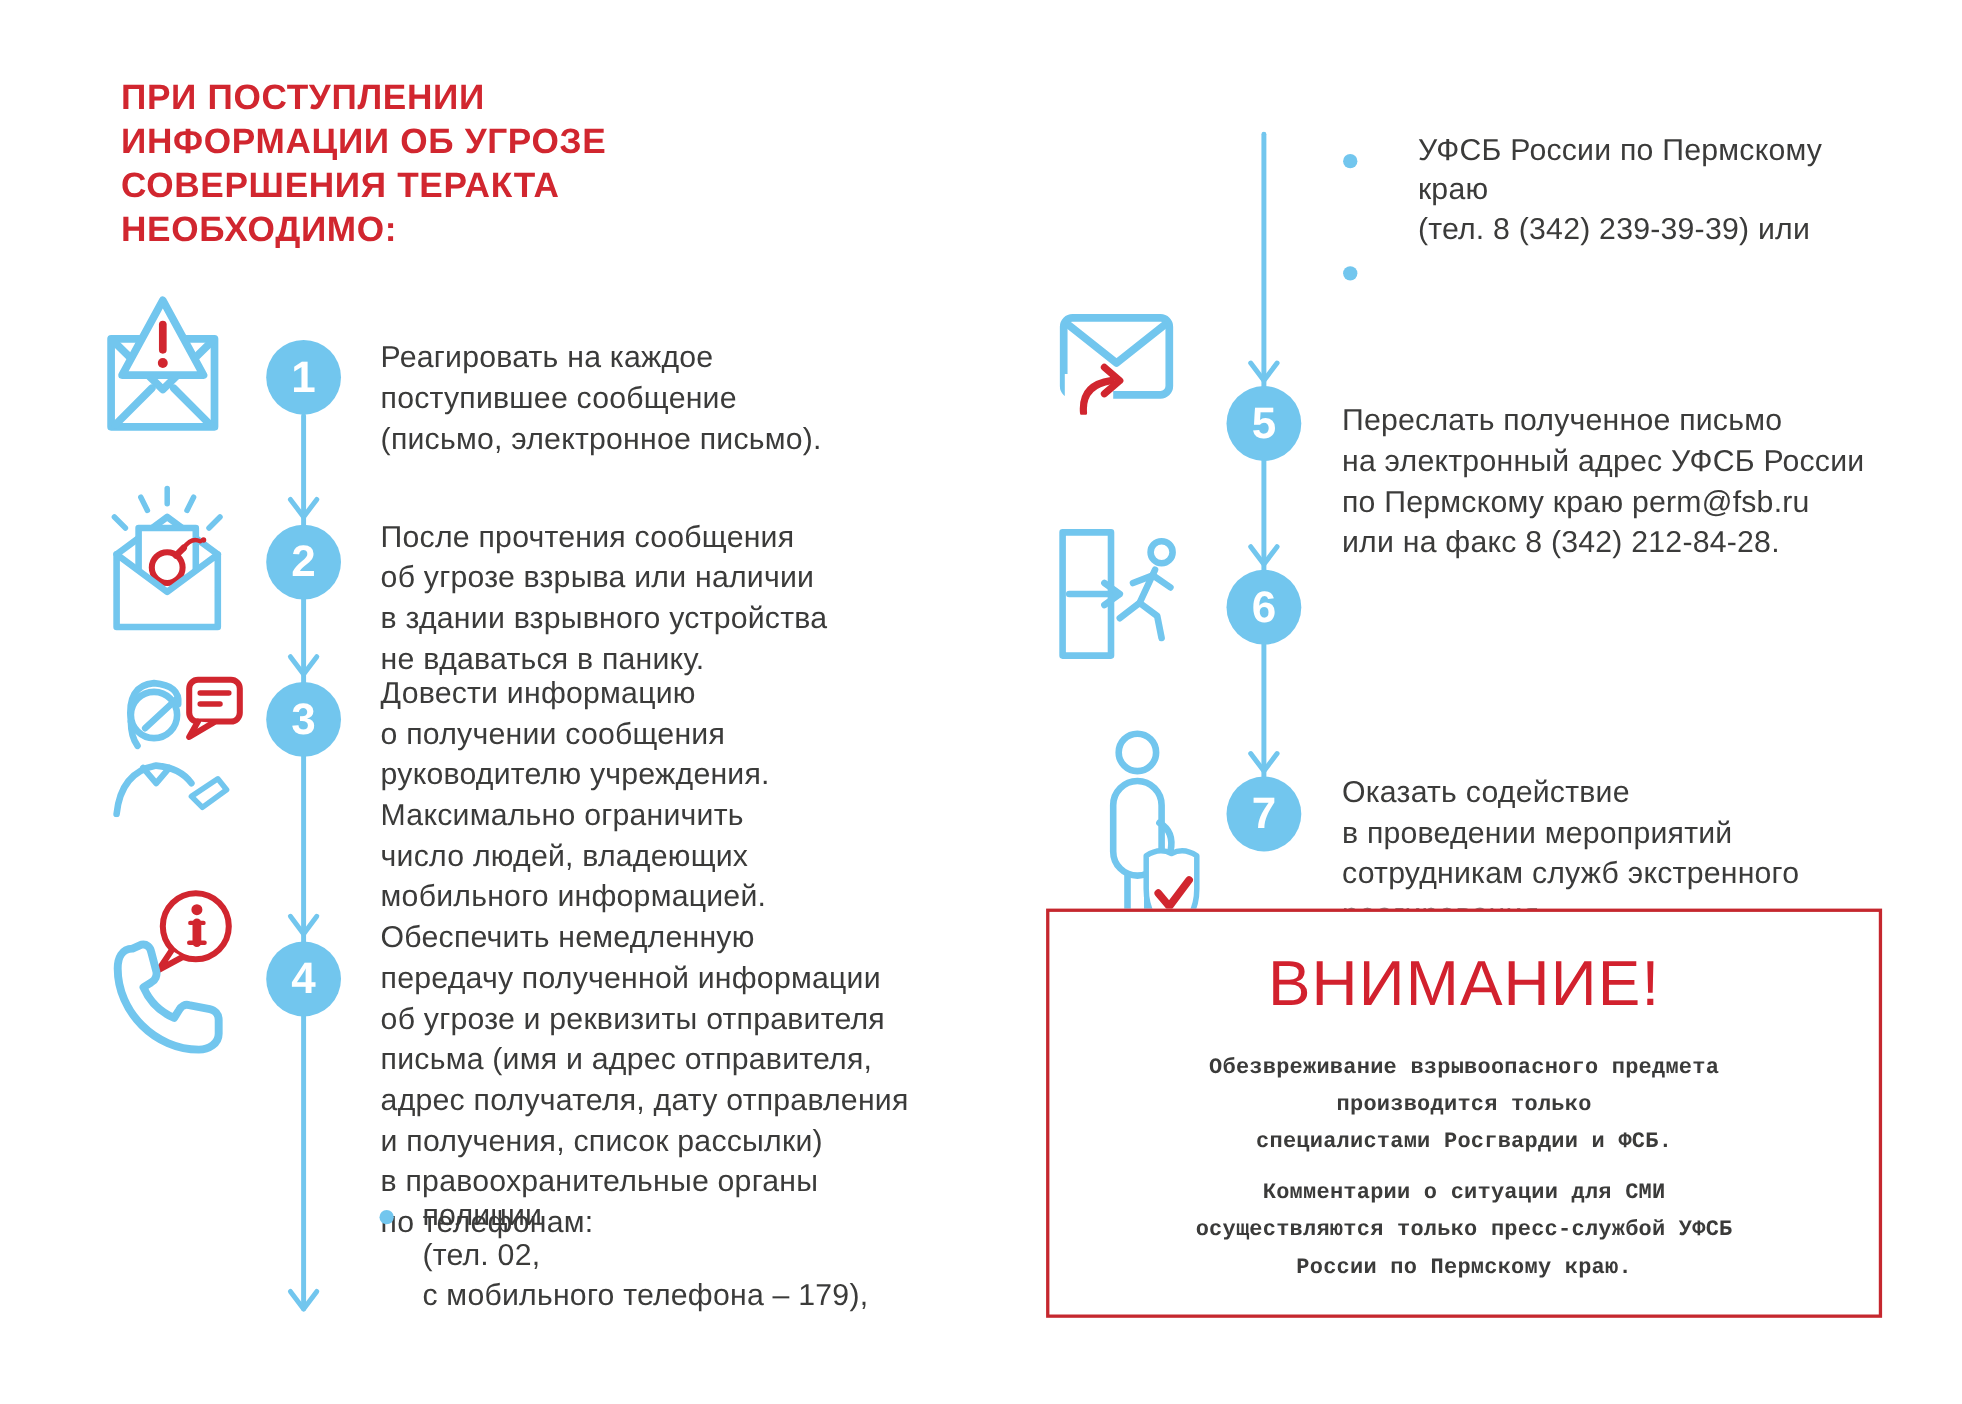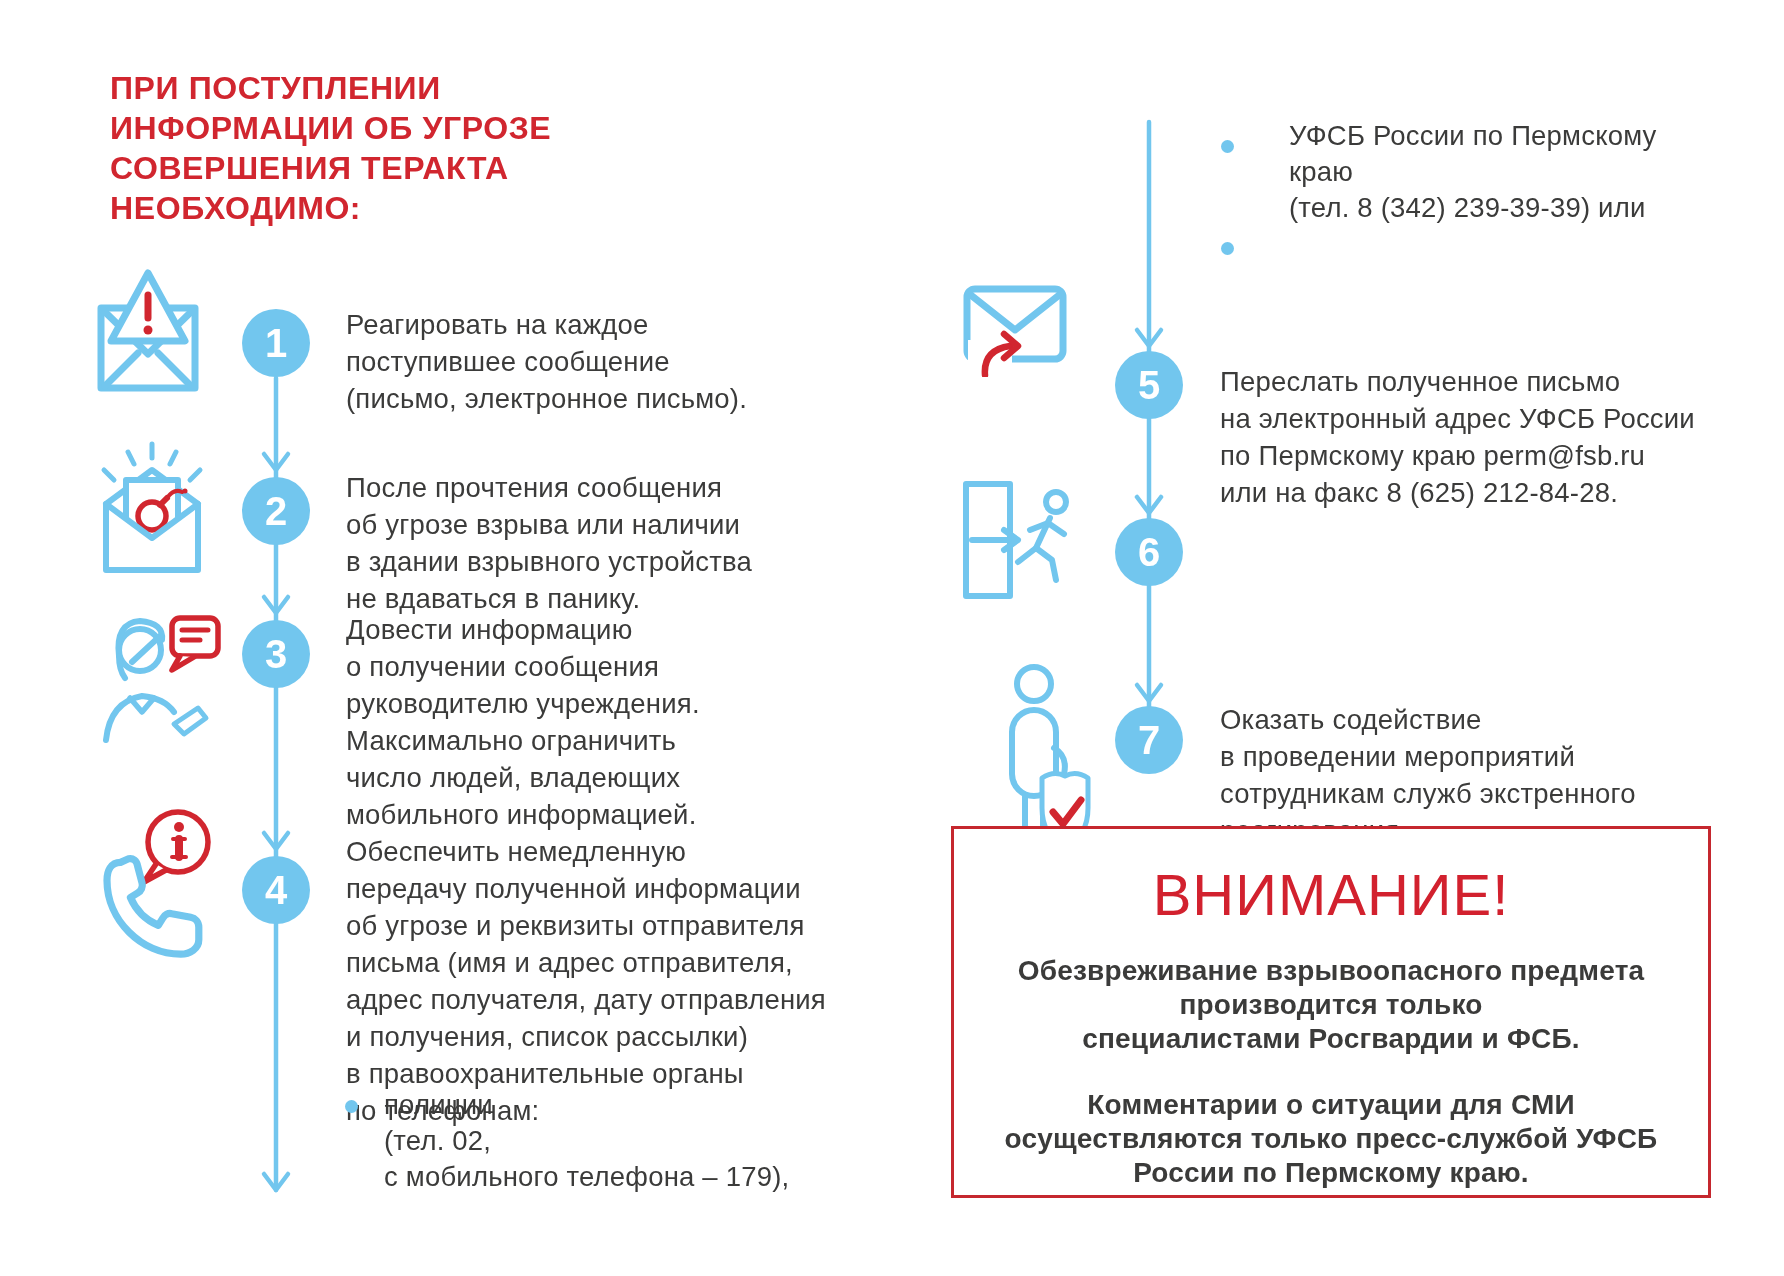--- a/index.html
+++ b/index.html
@@ -33,25 +33,25 @@
   .sr{stroke:var(--red);}
   .attention-box{
     left:951px;top:826px;width:760px;height:372px;box-sizing:border-box;
     border:3px solid var(--border);background:#fff;text-align:center;
   }
   .attention-title{
     margin-top:32px;font-size:58px;font-weight:normal;letter-spacing:1px;
     color:var(--red2);
   }
   .attention-p{
-    font-size:28px;font-weight:bold;line-height:34px;color:var(--dark);
-    white-space:pre-line;letter-spacing:0.2px;
+    font-size:20px;font-weight:bold;line-height:34px;color:var(--dark);
+    white-space:pre-line;letter-spacing:0.2px;font-family:Liberation Mono, monospace;
   }
   .attention-p.p1{margin-top:26px;}
-  .attention-p.p2{margin-top:32px;}
+  .attention-p.p2{margin-top:12px;}
 </style>
 </head>
 <body>
 
 <div class="canvas">
 
   <svg class="layer" width="1784" height="1276" viewBox="0 0 1784 1276">
     <g fill="none" stroke="var(--blue)" stroke-width="4.5" stroke-linecap="round" stroke-linejoin="round">
       <path d="M276,378 V1190"></path>
       <polyline points="264,454 276,470 288,454"></polyline>
@@ -120,21 +120,21 @@
 
   <div class="abs dot" style="left:1221px;top:140px"></div>
   <div class="abs bullet-text" style="left:1289px;top:118px;width:480px">УФСБ России по Пермскому
 краю
 (тел. 8 (342) 239-39-39) или</div>
   <div class="abs dot" style="left:1221px;top:242px"></div>
 
   <div class="abs step-text" style="left:1220px;top:363px;width:520px">Переслать полученное письмо
 на электронный адрес УФСБ России
 по Пермскому краю perm@fsb.ru
-или на факс 8 (625) 212-84-28.</div>
+или на факс 8 (342) 212-84-28.</div>
   <div class="abs step-text" style="left:1220px;top:701px;width:520px">Оказать содействие
 в проведении мероприятий
 сотрудникам служб экстренного
 реагирования.</div>
 
   <svg class="icon" style="left:92px;top:266px" width="112" height="130" viewBox="0 0 112 130">
     <g fill="none" stroke-linecap="round" stroke-linejoin="round">
       <rect class="sb" x="9" y="42" width="94" height="80" stroke-width="7" fill="#fff"></rect>
       <path class="sb" d="M11,44 L56,88 L101,44" stroke-width="7"></path>
       <path class="sb" d="M13,120 L46,87 M99,120 L66,87" stroke-width="7"></path>

